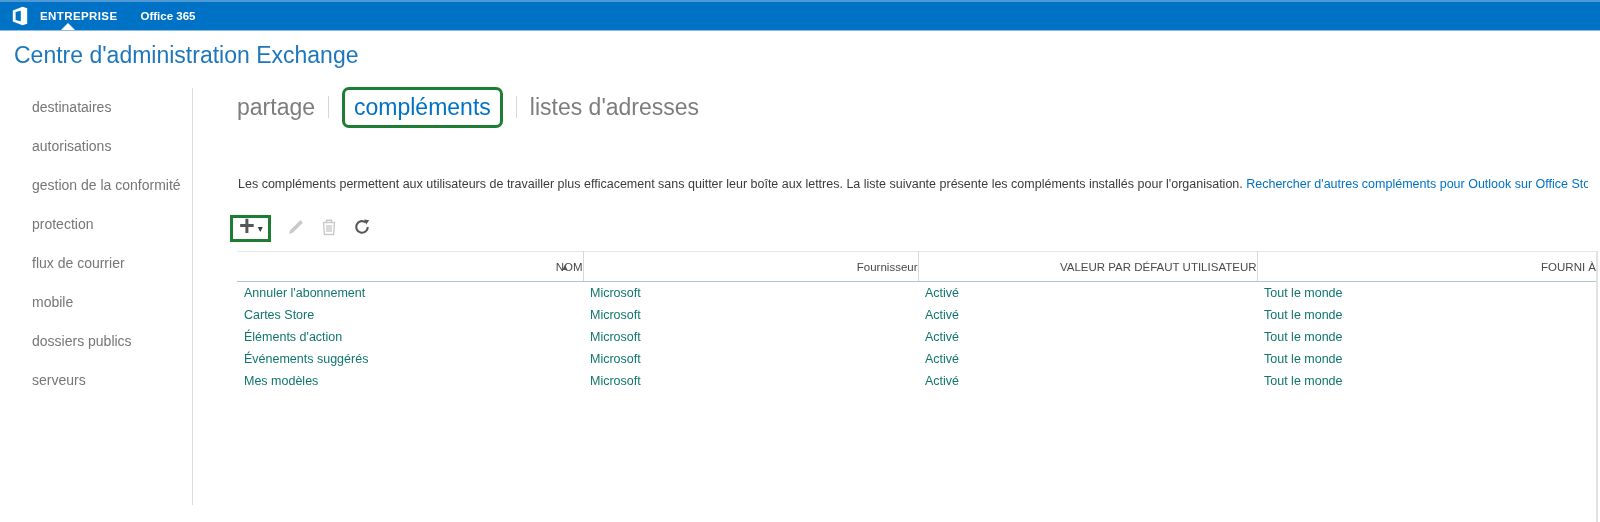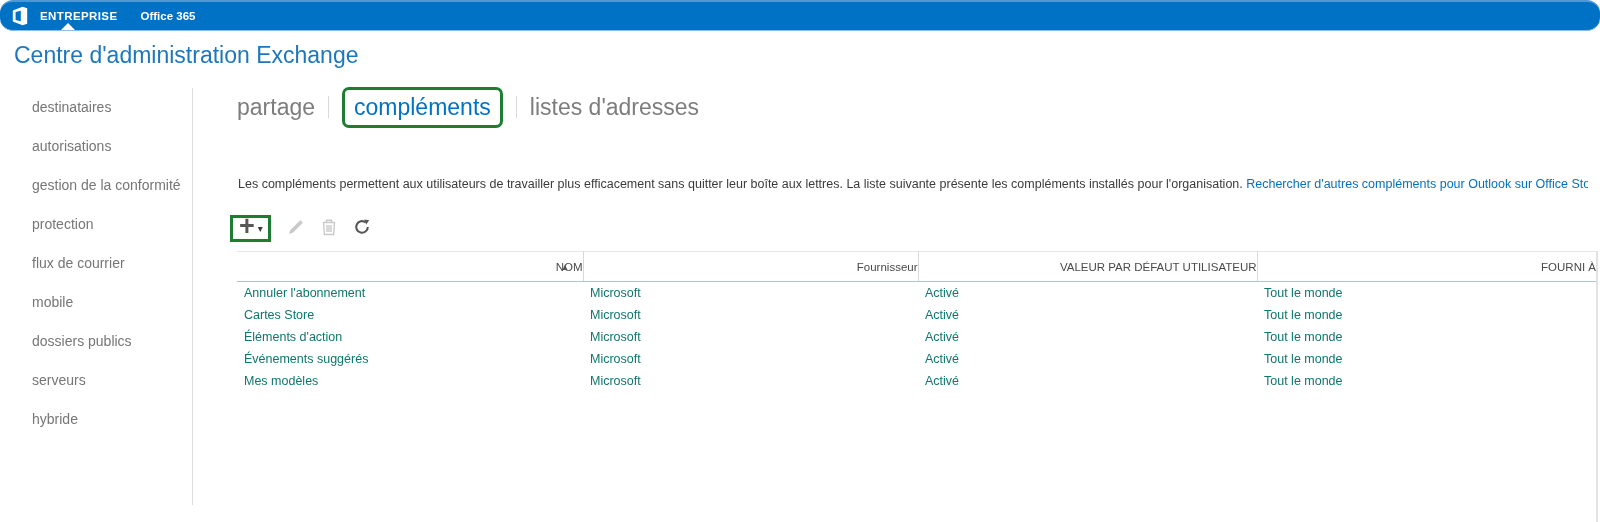--- a/index.html
+++ b/index.html
@@ -6,21 +6,21 @@
   html,body { margin:0; padding:0; }
   body {
     width:1600px; height:522px; position:relative; overflow:hidden;
     background:#ffffff; font-family:"Liberation Sans", sans-serif;
   }
 
   
   .topbar {
     position:absolute; top:0; left:0; width:1600px; height:31px;
     background:#0072C6; border-top:2px solid #4E98D6; border-bottom:1px solid #8FBCE4;
-    display:flex; align-items:center; color:#fff;border-radius:13px;
+    display:flex; align-items:center; color:#fff;
   }
   .office-logo { margin-left:10px; display:flex; align-items:center; }
   .brand   { margin-left:10px; font-size:11.5px; font-weight:700; letter-spacing:.4px; cursor:pointer; }
   .product { margin-left:23px; font-size:11.5px; font-weight:700; cursor:pointer; }
   .active-caret {
     position:absolute; left:61px; bottom:0; width:0; height:0;
     border-left:7px solid transparent; border-right:7px solid transparent;
     border-bottom:7px solid #ffffff;
   }
 
@@ -122,23 +122,20 @@
     <span>flux de courrier</span>
   </div>
     <div class="nav-item">
     <span>mobile</span>
   </div>
     <div class="nav-item">
     <span>dossiers publics</span>
   </div>
     <div class="nav-item">
     <span>serveurs</span>
-  </div>
-    <div class="nav-item">
-    <span>hybride</span>
   </div>
   </nav>
 
 <main class="main">
 
   <div class="tabs">
 
   <div class="tab">
       <span class="tab-label">partage</span>
     </div>

